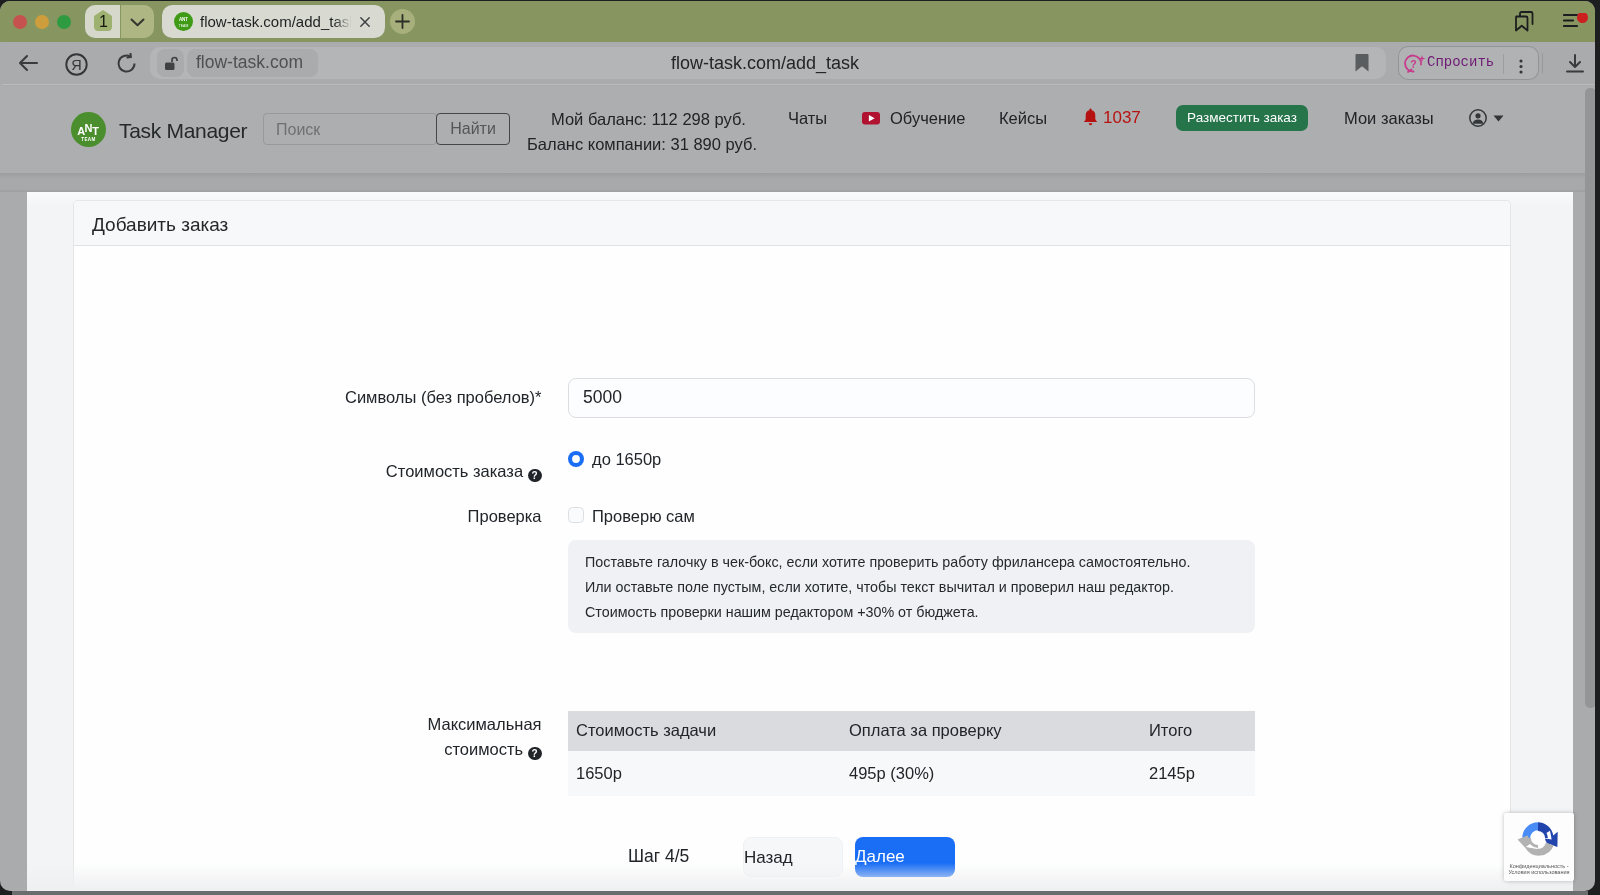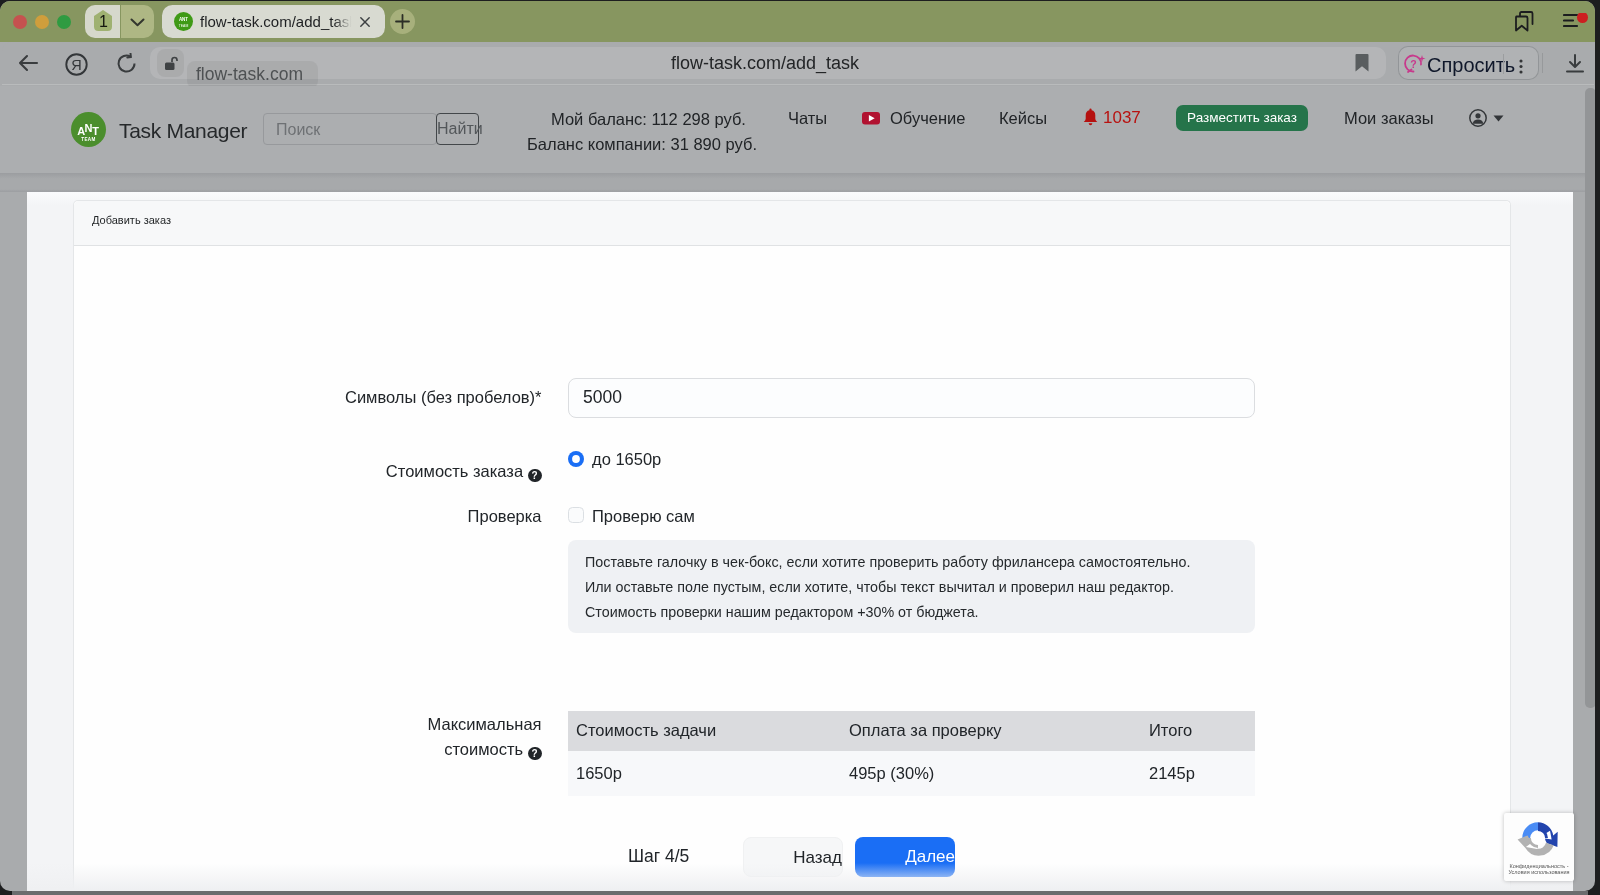--- a/index.html
+++ b/index.html
@@ -26,42 +26,42 @@
 #urlcenter { position:absolute; left:395px; width:440px; top:0; height:32px; line-height:32px; text-align:center; font-size:18px; color:#232527; }
 #askpill { position:absolute; left:1396px; top:4px; width:141px; height:34px; border-radius:10px; background:rgba(255,255,255,0.09); border:1px solid rgba(70,74,78,0.28); }
 
 
 #siteheader { position:absolute; left:0; top:85px; width:1596px; height:87px; background:#acaeb0; }
 #headshadow { position:absolute; left:0; top:172px; width:1596px; height:19px; background:linear-gradient(#9b9da0, #a7a9ab 30%, #a7a9ab 85%, #9c9ea1); }
 #logo { position:absolute; left:71px; top:26px; width:35px; height:35px; border-radius:50%; background:#4b8e2d; }
 #brand { position:absolute; left:119px; top:32.5px; font-size:21px; color:#26292b; letter-spacing:-0.3px; }
 #search { position:absolute; left:263px; top:27px; width:174px; height:32px; border:1px solid #97999c; border-radius:4px; }
 #search span { position:absolute; left:12px; top:7px; font-size:16px; color:#6e7174; }
-#findbtn { position:absolute; left:436px; top:27px; width:43px; height:32px; border:1.5px solid #43474a; border-radius:4px; text-align:center; line-height:29px; font-size:16px; color:#53575a; }
+#findbtn { position:absolute; left:436px; top:27px; width:74px; height:32px; border:1.5px solid #43474a; border-radius:4px; text-align:center; line-height:29px; font-size:16px; color:#53575a; }
 .bal { position:absolute; left:527px; font-size:16.5px; color:#212427; }
 .nav { position:absolute; font-size:16.5px; color:#212427; top:23px; height:18px; line-height:18px; }
 #greenbtn { position:absolute; left:1176px; top:19px; width:132px; height:26px; background:#25744a; border-radius:7px; color:#fff; font-size:13.5px; text-align:center; line-height:26px; }
 
 
 #panel { position:absolute; left:27px; top:190px; width:1546px; height:700px; background:linear-gradient(#fafbfd, #f3f4f6 14px); border-top:1px solid #9fa1a5; }
 #card { position:absolute; left:46px; top:8px; width:1438px; height:692px; background:#fefefe; border:1px solid #e4e6e8; border-radius:5px 5px 0 0; border-bottom:none; }
 #cardhead { position:absolute; left:0; top:0; width:100%; height:45px; background:#f7f8f9; border-bottom:1px solid #e0e2e4; border-radius:5px 5px 0 0; }
-#cardhead span { position:absolute; left:18px; top:12.5px; font-size:11px; color:#25282a; }
+#cardhead span { position:absolute; left:18px; top:12.5px; font-size:19px; color:#25282a; }
 #title { position:absolute; left:0; top:86.7px; width:100%; text-align:center; font-size:31px; color:#212529; }
 .lbl { position:absolute; left:0; width:467.5px; font-size:16.5px; color:#212529; text-align:right; }
 .fld { position:absolute; left:494px; }
 #inp1 { width:687px; height:40px; border:1px solid #dbdde0; border-radius:8px; background:#fcfdfe; font-size:17.5px; color:#212529; line-height:37px; padding-left:14px; }
 #infobox { width:687px; height:93px; background:#eff1f4; border-radius:8px; font-size:14.3px; color:#25292c; padding:10px 0 0 17px; line-height:25px; }
 .qi { display:inline-block; width:13.8px; height:13.8px; border-radius:50%; background:#212529; color:#fff; font-size:10px; font-weight:bold; text-align:center; line-height:13.8px; vertical-align:-1.5px; }
 #tbl { position:absolute; left:494px; top:504px; width:687px;margin-top:6px; }
 #tblhead { height:39.5px; background:#dadbde; }
 #tblrow { height:45.5px; background:#f7f8fa; }
 .tc { position:absolute; font-size:16.5px; color:#212529; }
 #stepnav { position:absolute; font-size:17.5px; color:#212529; }
-.btn { position:absolute; width:100px; height:40px; border-radius:8px; font-size:17px; text-align:right; line-height:40px; }
+.btn { position:absolute; width:100px; height:40px; border-radius:8px; font-size:17px; text-align:left; line-height:40px; }
 #btnback { top:635.5px; left:669px; background:#f6f7f8; color:#212529; border:1px solid #f0f1f2; }
 #btnnext { top:635.5px; left:781px; background:#1a6ef5; color:#fff; }
 
 
 #scrollhandle { position:absolute; left:1585px; top:87px; width:10.5px; height:620px; border-radius:5px; background:#939597; }
 
 
 #recaptcha { position:absolute; z-index:6; left:1504px; top:812px; width:70px; height:68px; background:#fdfdfd; border-radius:2px; box-shadow:0 0 4px rgba(0,0,0,0.25); }
 </style>
 </head>
@@ -125,36 +125,36 @@
       <path d="M18.5 10.5 A8 8 0 1 1 14.5 3.6" fill="none" stroke="#393c3e" stroke-width="2"></path>
       <path d="M14.5 0.5 L14.9 4.1 L11.3 4.5" fill="none" stroke="#393c3e" stroke-width="2" stroke-linecap="round" stroke-linejoin="round"></path>
     </svg>
     <div id="addrpill">
       <div class="innerpill" style="left:7px; width:27px;">
         <svg class="abs" style="left:7px; top:7px;" width="14" height="15" viewBox="0 0 14 15">
           <rect x="1" y="6.5" width="9.5" height="7.5" rx="1.5" fill="#3f4244"></rect>
           <path d="M8 6 L8 4 Q8 1.5 10.5 1.5 Q13 1.5 13 4 L13 5" fill="none" stroke="#3f4244" stroke-width="1.7"></path>
         </svg>
       </div>
-      <div class="innerpill" style="left:37px; width:131px;margin-top:12px;">
+      <div class="innerpill" style="left:37px; width:131px;">
         <span style="position:absolute; left:9px; top:3px; font-size:17.5px; color:#4e5153;">flow-task.com</span>
       </div>
       <div id="urlcenter">flow-task.com/add_task</div>
       <svg class="abs" style="left:1205px; top:7px;" width="14" height="18" viewBox="0 0 14 18">
         <path d="M1.5 0 L12.5 0 Q13.5 0 13.5 1 L13.5 17.5 L7 12.2 L0.5 17.5 L0.5 1 Q0.5 0 1.5 0 Z" fill="#595d5f"></path>
       </svg>
     </div>
     <div id="askpill">
       <svg class="abs" style="left:5px; top:6px;" width="22" height="21" viewBox="0 0 22 21">
         <path d="M9.5 18.5 A8 8 0 1 1 17 11.5" fill="none" stroke="#c73a8c" stroke-width="1.8" stroke-linecap="round"></path>
         <path d="M4 19 L7.5 16.5" fill="none" stroke="#c73a8c" stroke-width="1.8" stroke-linecap="round"></path>
         <text x="9.5" y="14.5" font-size="10.5" fill="#c73a8c" text-anchor="middle" font-weight="bold" font-family="Liberation Sans">?</text>
         <path d="M18 2 L18.8 4.7 L21.5 5.5 L18.8 6.3 L18 9 L17.2 6.3 L14.5 5.5 L17.2 4.7 Z" fill="#c73a8c"></path>
       </svg>
-      <span style="position:absolute; left:28px; top:6.5px; font-size:20px; color:#0f172a;">Спросить</span>
+      <span style="position:absolute; left:28px; top:6.5px; font-size:14px; color:#701a75;font-family:Liberation Mono, monospace;">Спросить</span>
       <div class="abs" style="left:104px; top:7px; width:1px; height:20px; background:#9b9d9f;"></div>
       <svg class="abs" style="left:119px; top:12px;" width="6" height="16" viewBox="0 0 6 16">
         <circle cx="3" cy="2" r="1.55" fill="#333537"></circle>
             <circle cx="3" cy="7.5" r="1.55" fill="#333537"></circle>
             <circle cx="3" cy="13" r="1.55" fill="#333537"></circle>
       </svg>
     </div>
     <div class="abs" style="left:1540px; top:11px; width:1px; height:20px; background:#97999b;"></div>
     <svg class="abs" style="left:1563px; top:12px;" width="20" height="20" viewBox="0 0 20 20">
       <path d="M10 1 L10 12 M5 8 L10 13 L15 8" fill="none" stroke="#393c3e" stroke-width="2" stroke-linecap="round" stroke-linejoin="round"></path>

